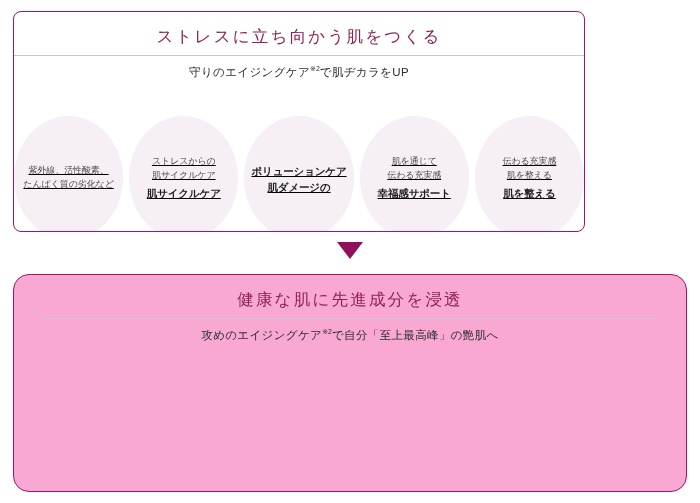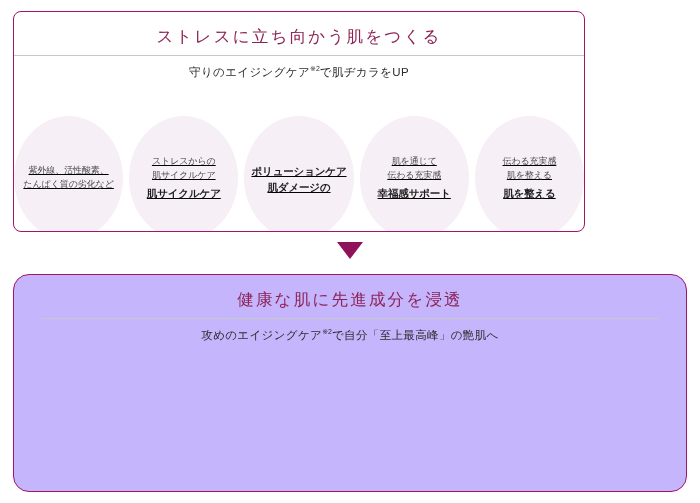--- a/index.html
+++ b/index.html
@@ -34,21 +34,21 @@
     height: 221px;
     background: #ffffff;
     border-radius: 8px;
   }
 
   #panel-bottom {
     left: 13px;
     top: 274px;
     width: 674px;
     height: 218px;
-    background: #c4b5fd;
+    background: #f9a8d4;
   }
 
   
   .panel-head {
     position: relative;
     padding-top: 13px;
     text-align: center;
     z-index: 3;
   }
 

